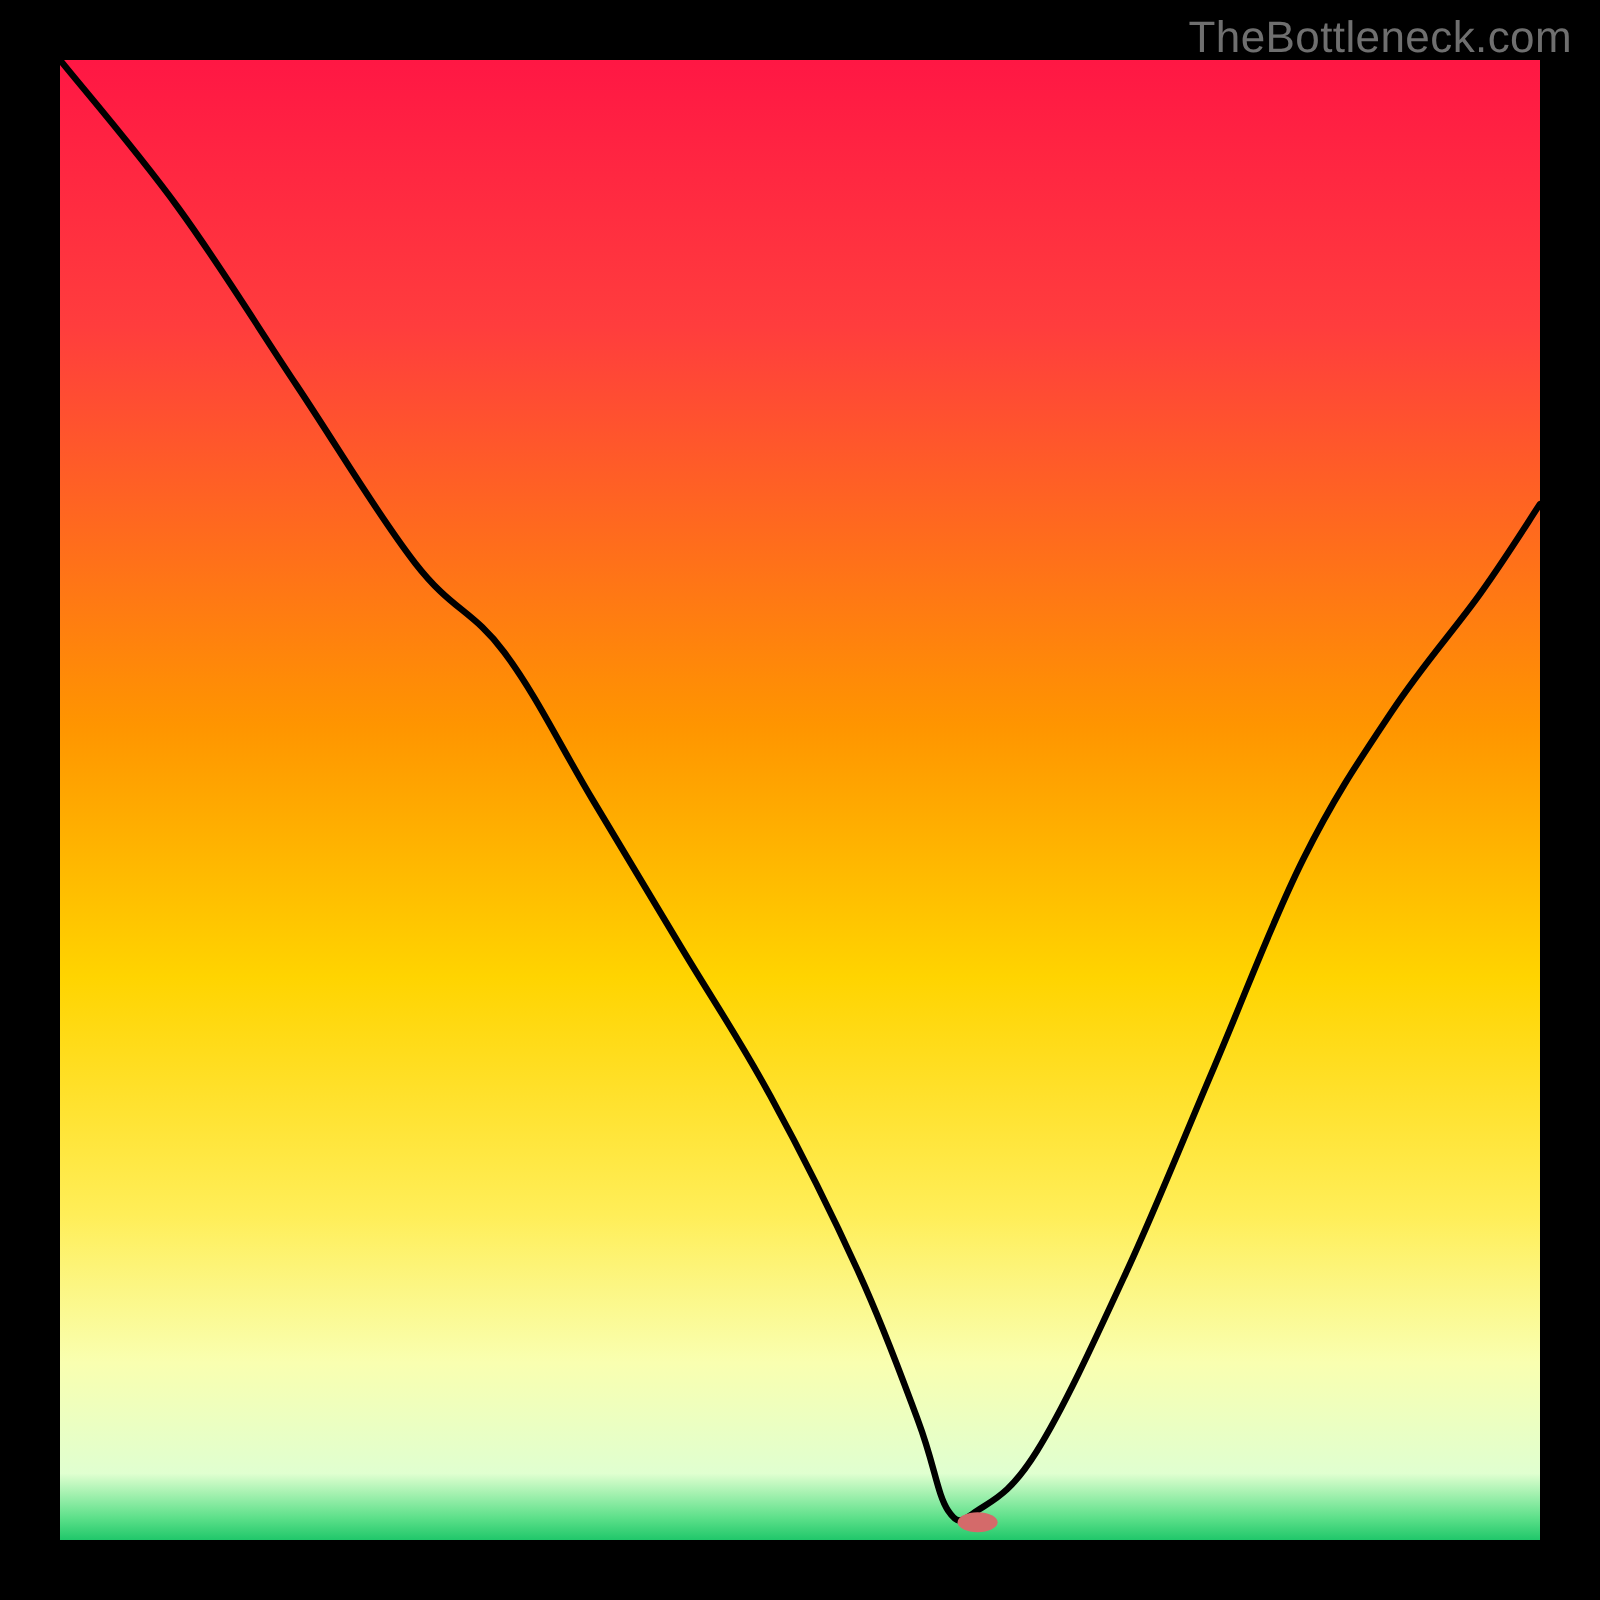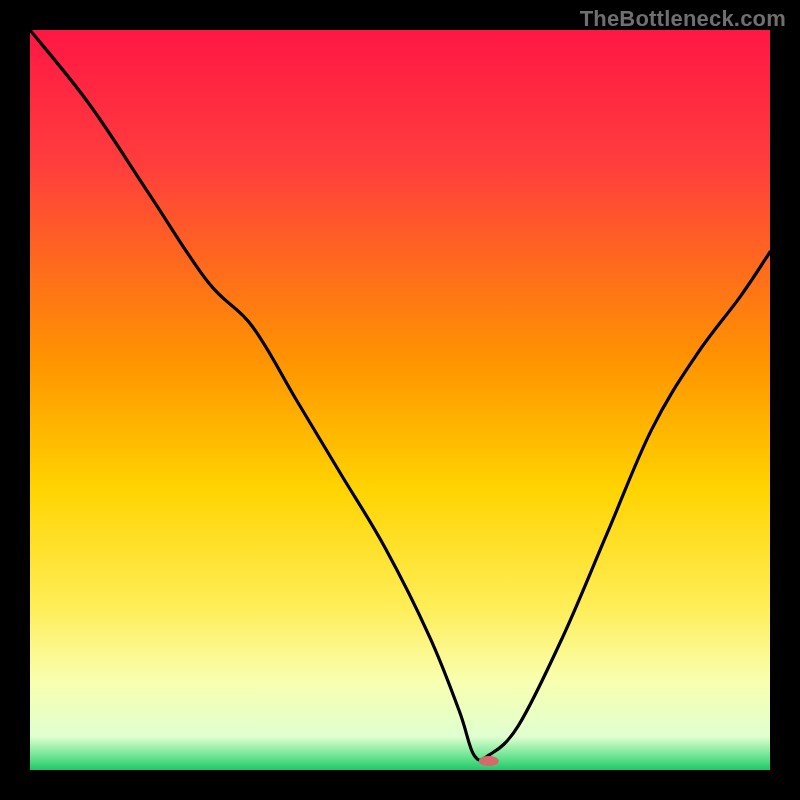--- a/index.html
+++ b/index.html
@@ -1,18 +1,18 @@
 <!DOCTYPE html>
 <html><head>
 <meta charset="utf-8">
 <style>
   html,body{margin:0;padding:0;width:800px;height:800px;overflow:hidden;background:#000;font-family:Arial,Helvetica,sans-serif}
   .frame{position:absolute;inset:0;background:#000}
   .plot{position:absolute;left:30px;top:30px;width:740px;height:740px}
-  .watermark{position:absolute;top:6px;right:14px;color:#6f6f6f;font-size:22px;font-weight:700;letter-spacing:.2px}
+  .watermark{position:absolute;top:6px;right:14px;color:#6f6f6f;font-size:22px;font-weight:400;letter-spacing:.2px}
   svg{display:block}
 </style>
 </head>
 <body>
 
 <div class="frame">
   <div class="watermark">TheBottleneck.com</div>
 
   <div class="plot">
     <svg id="plot-svg" xmlns="http://www.w3.org/2000/svg" width="740" height="740" viewBox="0 0 740 740">

